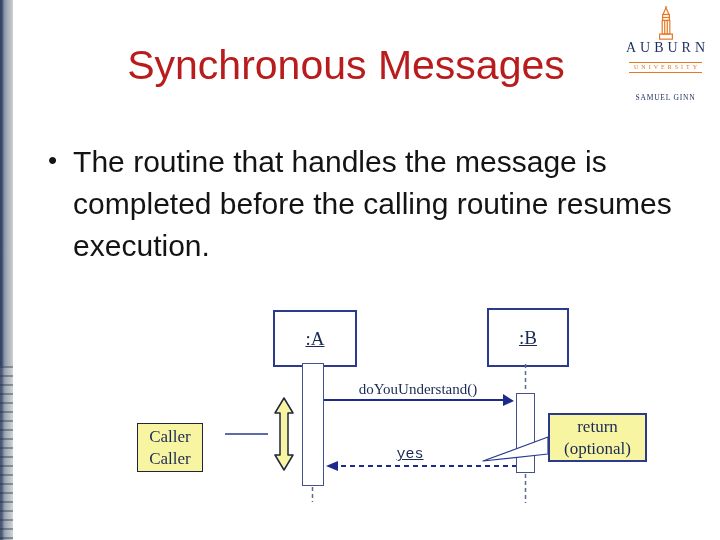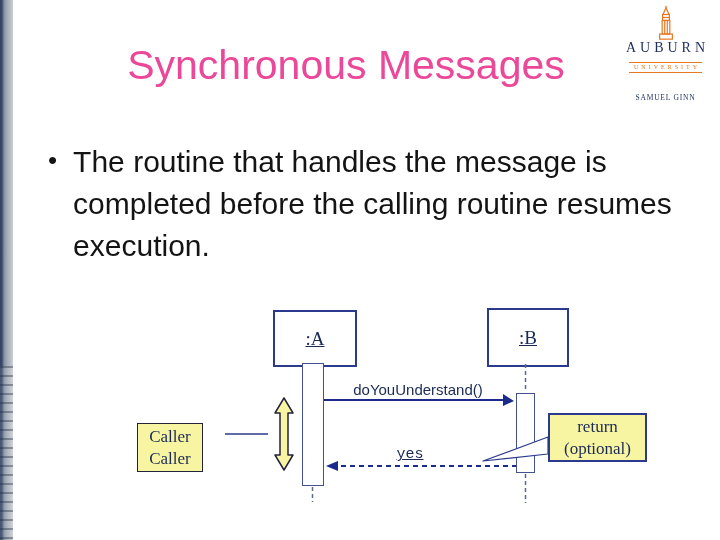--- a/index.html
+++ b/index.html
@@ -17,21 +17,21 @@
   .edge-bar-stripes {
     position:absolute; left:0; top:366px; width:13px; height:174px;
     background:repeating-linear-gradient(to bottom,
       rgba(60,72,90,0.45) 0px, rgba(60,72,90,0.45) 2px,
       rgba(255,255,255,0.10) 2px, rgba(255,255,255,0.10) 9px);
   }
 
   
   .title {
     position:absolute; left:16px; top:42px; width:660px;
-    text-align:center; font-size:41px; color:#ec4899; white-space:nowrap;
+    text-align:center; font-size:41px; color:#b91c1c; white-space:nowrap;
   }
 
   
   .logo { position:absolute; left:613px; top:6px; width:105px; text-align:center; }
   .logo .tower { display:block; margin:0 auto 1px auto; }
   .logo-name {
     font-family:"Liberation Serif", serif; color:#1c2d5e; font-size:14px;
     letter-spacing:4px; text-indent:4px; line-height:1.0;
   }
   .logo-univ {
@@ -60,21 +60,21 @@
   .obj-box span { text-decoration:underline; }
   .box-a { left:273px; top:310px; width:80px; height:53px; }
   .box-b { left:487px; top:308px; width:78px; height:55px; }
 
   .activation { position:absolute; background:#ffffff; border:1.5px solid #44518f; box-sizing:border-box; }
   .act-a { left:302px; top:363px; width:22px; height:123px; }
   .act-b { left:516px; top:393px; width:19px; height:80px; }
 
   .msg-call-label {
     position:absolute; left:324px; top:381px; width:188px; text-align:center;
-    font-family:Liberation Sans, sans-serif; font-size:15px; color:#1b2a55;
+    font-family:Liberation Serif, serif; font-size:15px; color:#1b2a55;
     white-space:nowrap;
   }
   .msg-return-label {
     position:absolute; left:378px; top:446px; width:64px; text-align:center;
     font-family:"Liberation Mono", monospace; font-size:15px; color:#1b2a55;
     text-decoration:underline;
   }
 
   .note {
     position:absolute; background:#f8f5a2; box-sizing:border-box;

